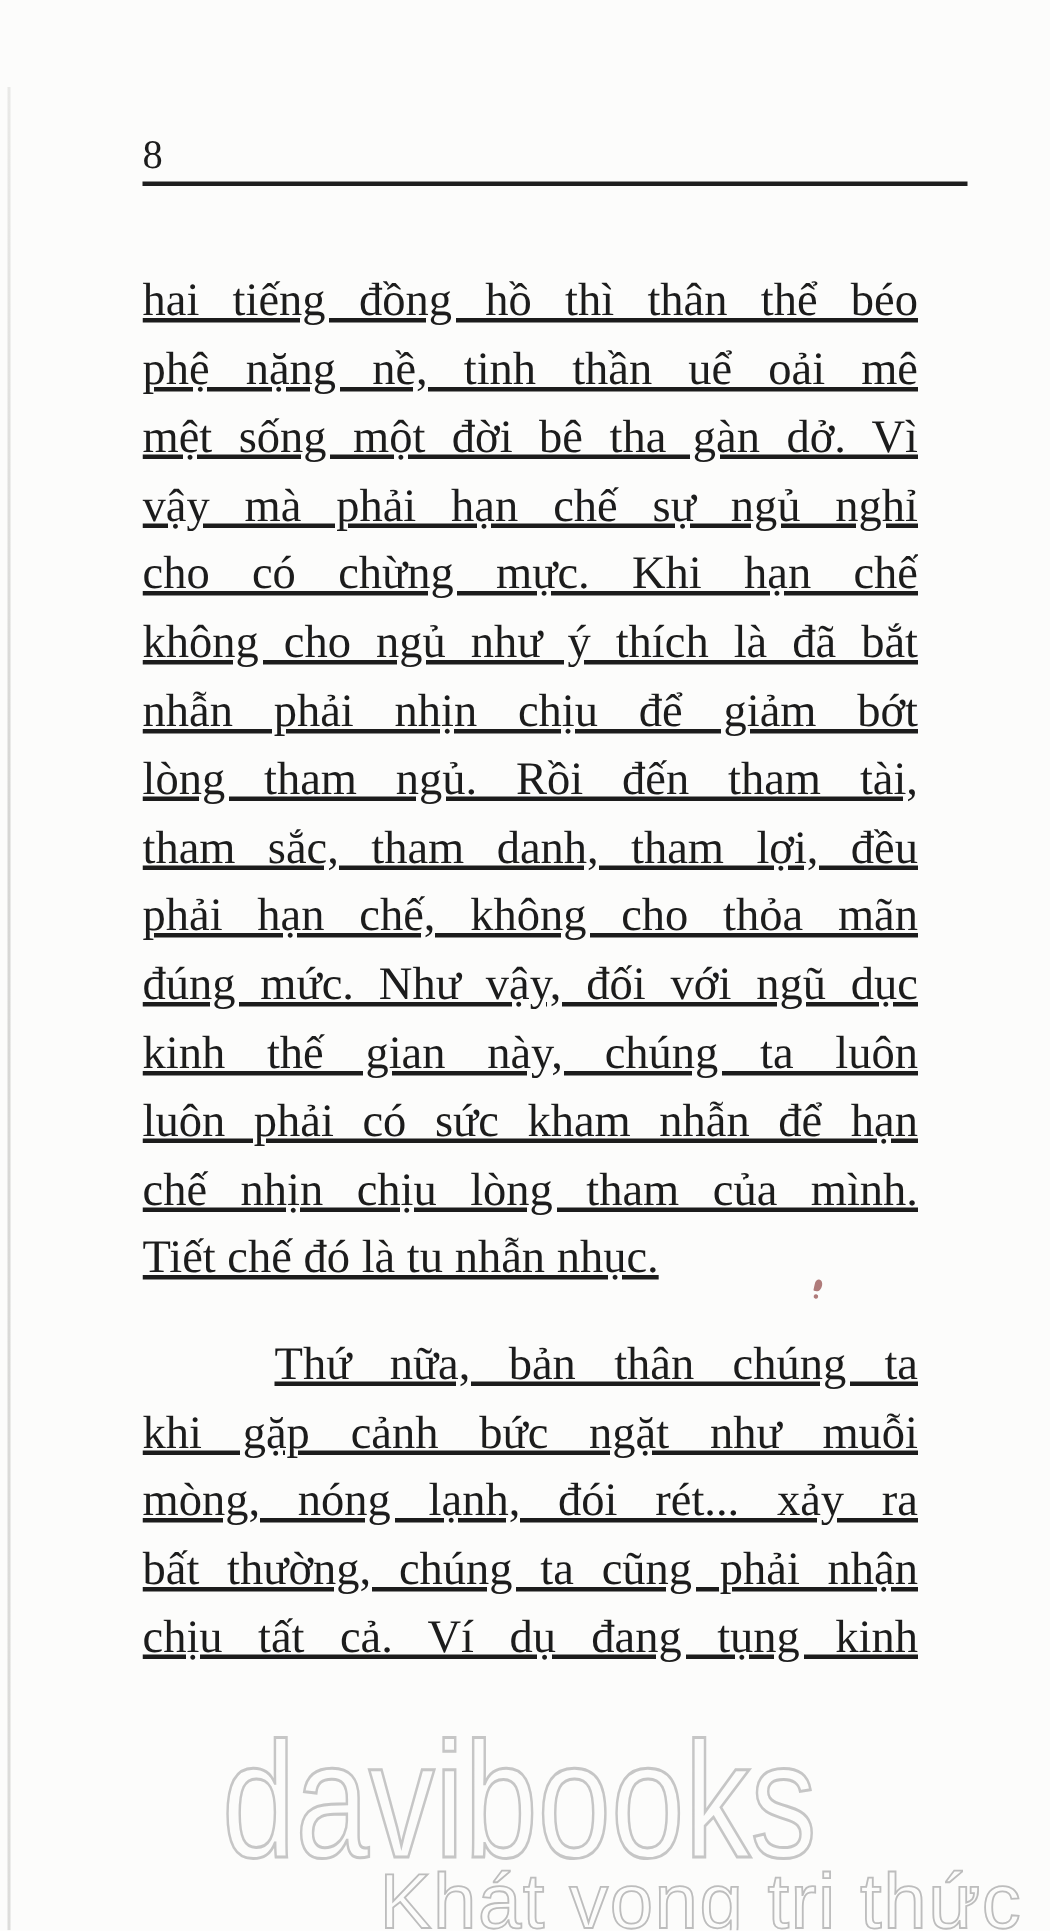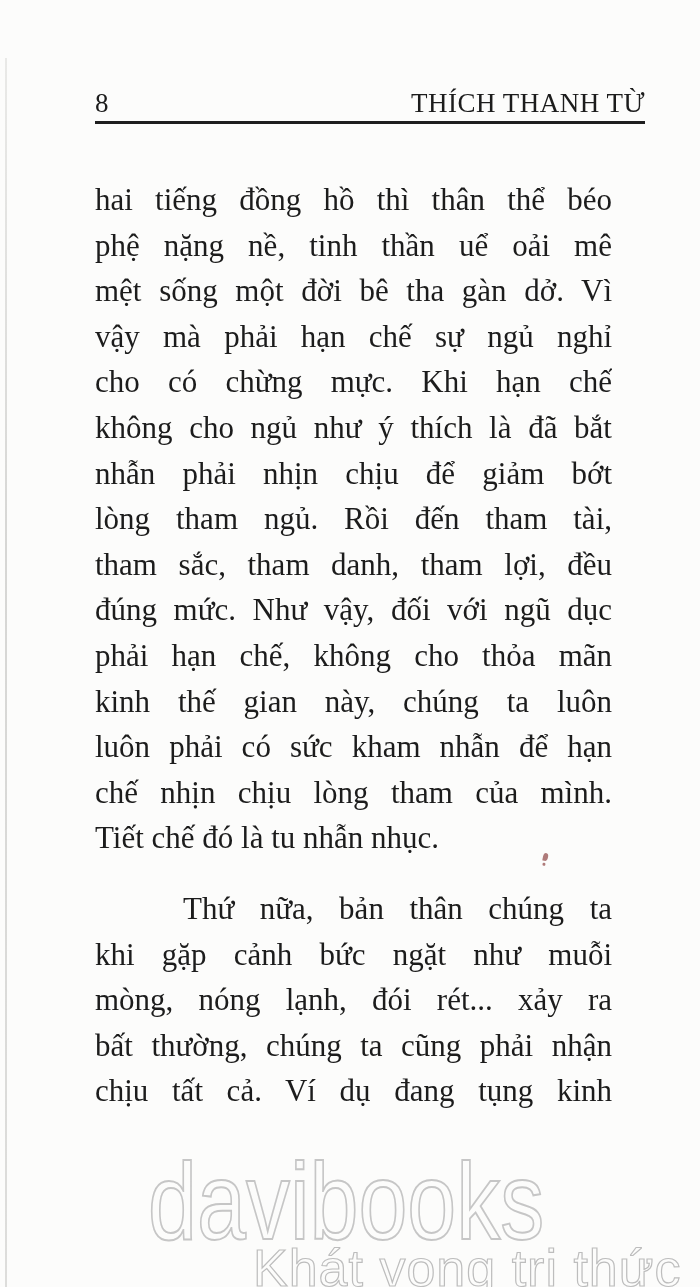--- a/index.html
+++ b/index.html
@@ -25,20 +25,21 @@
   .page-num { font-size:27px; line-height:30px; }
   .running-title { font-size:27px; line-height:30px; letter-spacing:0.5px; }
   .header-rule {
     position:absolute; left:95px; top:121px; width:550px; height:3px;
     background:#1e1e1e;
   }
   
   .textblock {
     position:absolute; left:95px; top:177px; width:517px;
     font-size:31px;
+    text-decoration:underline;
   }
   .line {
     height:45.6px; line-height:45.6px;
     overflow:hidden; white-space:nowrap;
   }
   .j { text-align:justify; white-space:normal; }
   .j::after { content:""; display:inline-block; width:100%; height:0; }
   .indent { padding-left:88px; }
   .para-gap { height:25px; }
   
@@ -75,36 +76,35 @@
 </style>
 </head>
 <body>
 
 <div class="page">
 
   <div class="scan-edge"></div>
 
   <div class="header">
     <span class="page-num">8</span>
-    <span class="running-title">THÍCH THANH TỪ</span>
   </div>
   <div class="header-rule"></div>
 
   <div class="textblock">
     <div class="line j">hai tiếng đồng hồ thì thân thể béo</div>
     <div class="line j">phệ nặng nề, tinh thần uể oải mê</div>
     <div class="line j">mệt sống một đời bê tha gàn dở. Vì</div>
     <div class="line j">vậy mà phải hạn chế sự ngủ nghỉ</div>
     <div class="line j">cho có chừng mực. Khi hạn chế</div>
     <div class="line j">không cho ngủ như ý thích là đã bắt</div>
     <div class="line j">nhẫn phải nhịn chịu để giảm bớt</div>
     <div class="line j">lòng tham ngủ. Rồi đến tham tài,</div>
     <div class="line j">tham sắc, tham danh, tham lợi, đều</div>
+    <div class="line j">phải hạn chế, không cho thỏa mãn</div>
     <div class="line j">đúng mức. Như vậy, đối với ngũ dục</div>
-    <div class="line j">phải hạn chế, không cho thỏa mãn</div>
     <div class="line j">kinh thế gian này, chúng ta luôn</div>
     <div class="line j">luôn phải có sức kham nhẫn để hạn</div>
     <div class="line j">chế nhịn chịu lòng tham của mình.</div>
     <div class="line">Tiết chế đó là tu nhẫn nhục.</div>
 
     <div class="para-gap"></div>
 
     <div class="line j indent">Thứ nữa, bản thân chúng ta</div>
     <div class="line j">khi gặp cảnh bức ngặt như muỗi</div>
     <div class="line j">mòng, nóng lạnh, đói rét... xảy ra</div>

